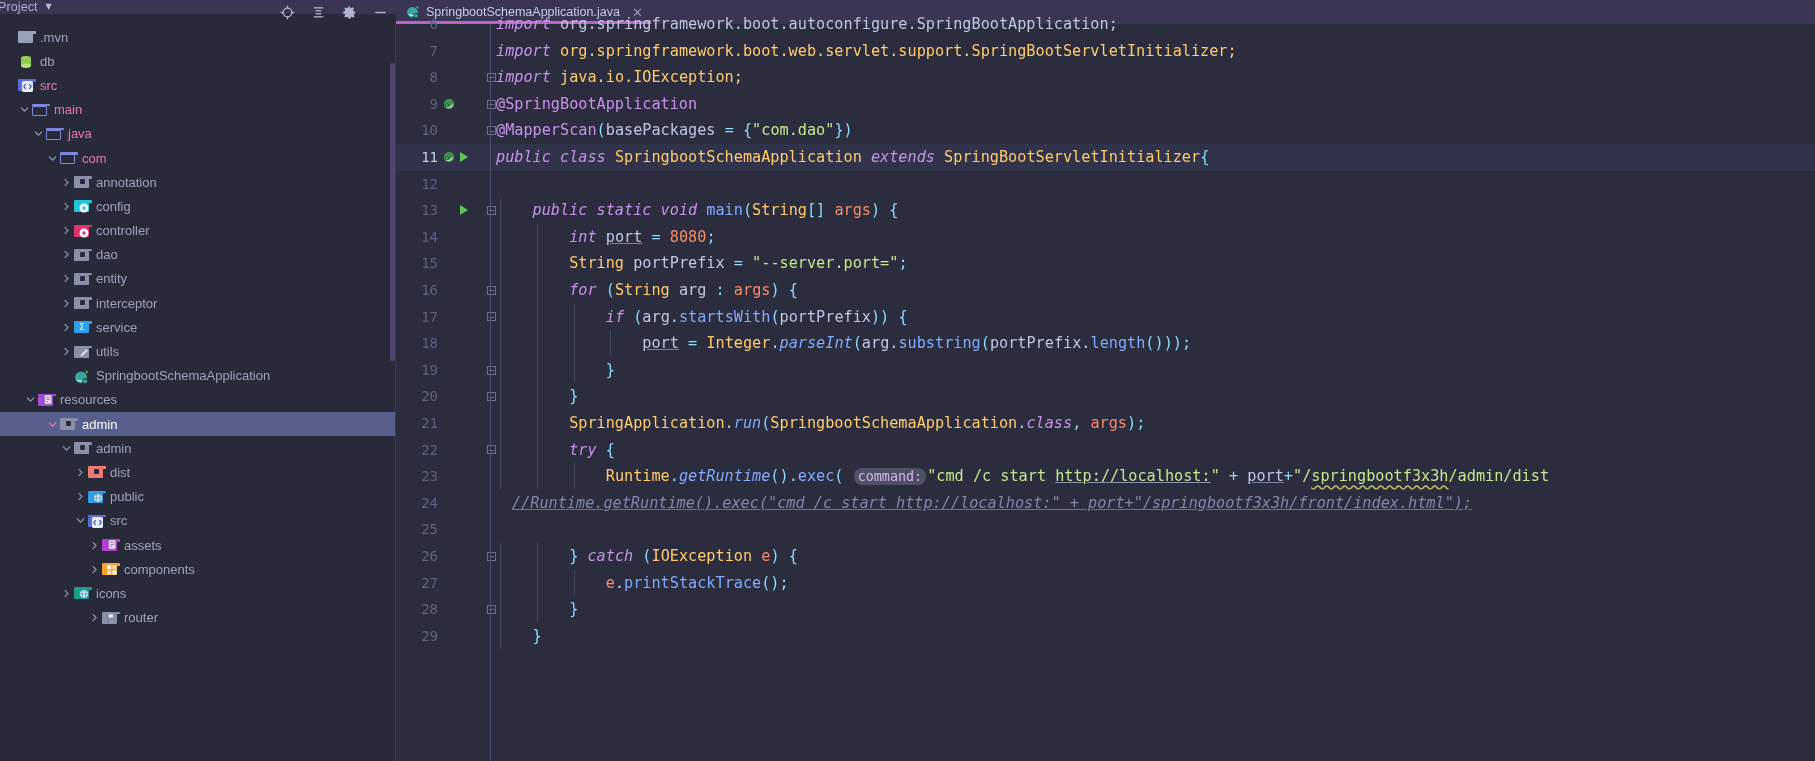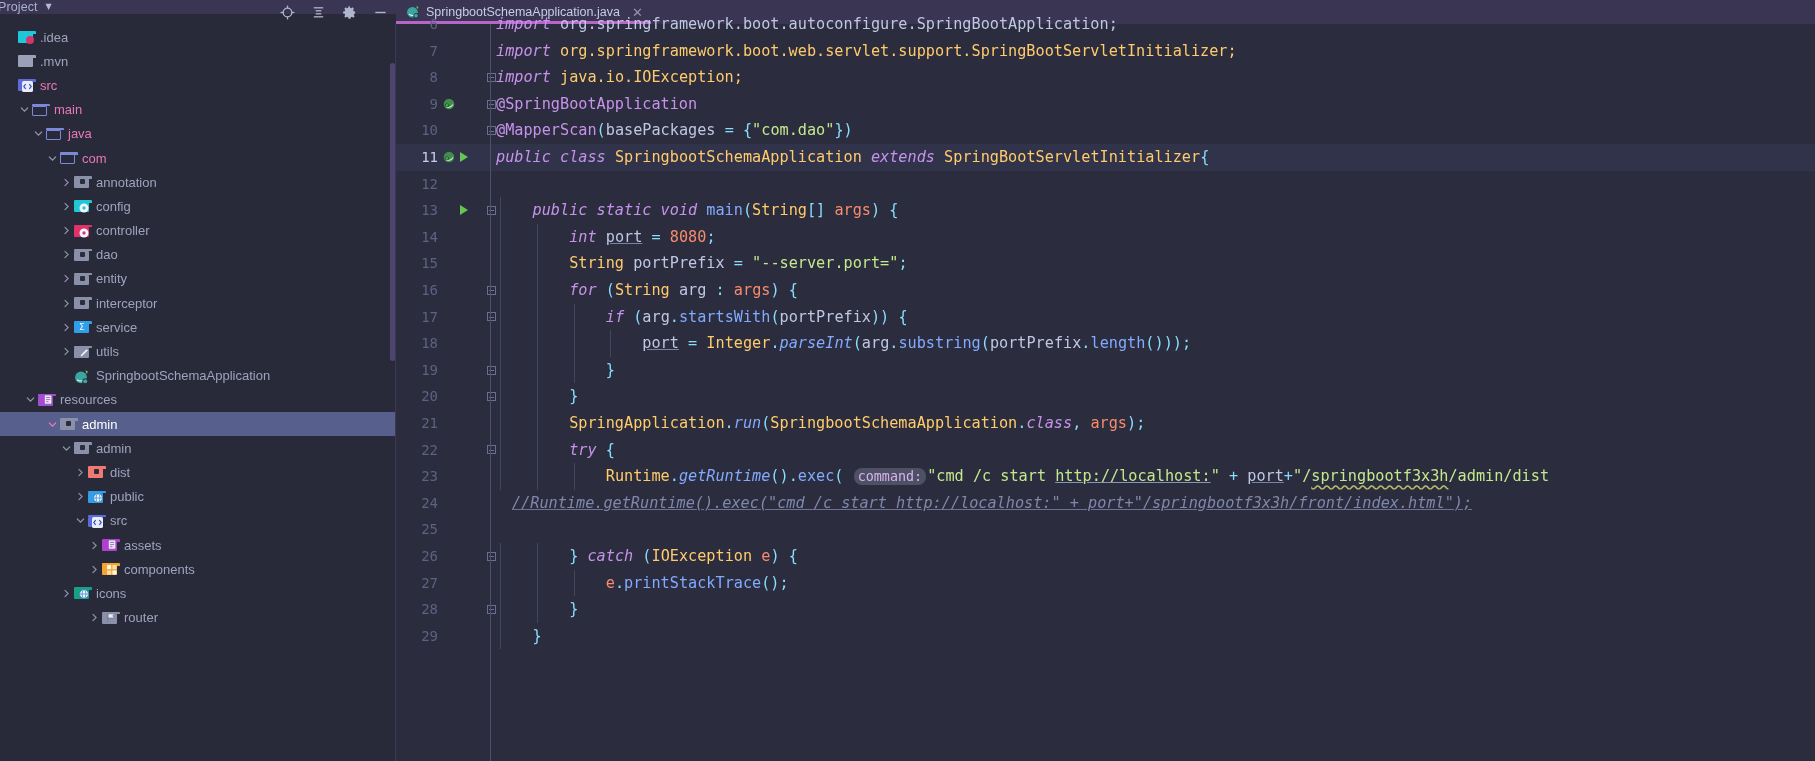--- a/index.html
+++ b/index.html
@@ -206,36 +206,36 @@
           </svg>
         </span>
       </div>
     </div>
 
     <div id="tree">
         <div class="row" style="padding-left: 4px;">
           <span class="arrow none"></span>
           <span class="ico">
             <span class="fld">
-              <span class="tab" style="background:#1fc8d8"></span>
-              <span class="bd" style="background:#1fc8d8"></span>
-              <span class="badge" style="background:#d4356a"></span>
-            </span>
-          </span>
-          <span class="lbl">.idea</span>
+              <span class="tab" style="background:#9aa0b8"></span>
+              <span class="bd" style="background:#9aa0b8"></span>
+            </span>
+          </span>
+          <span class="lbl">.mvn</span>
         </div>
         <div class="row" style="padding-left: 4px;">
           <span class="arrow none"></span>
           <span class="ico">
-            <span class="fld">
-              <span class="tab" style="background:#9aa0b8"></span>
-              <span class="bd" style="background:#9aa0b8"></span>
-            </span>
-          </span>
-          <span class="lbl">.mvn</span>
+            <svg width="16" height="16" viewBox="0 0 16 16" style="position:absolute;left:1px;top:1px">
+              <ellipse cx="8" cy="4.2" rx="5" ry="2.1" fill="#9fd45d"></ellipse>
+              <path d="M3 4.2v7.6c0 1.2 2.2 2.1 5 2.1s5-.9 5-2.1V4.2" fill="#8fc94a"></path>
+              <ellipse cx="8" cy="11.6" rx="5" ry="2.1" fill="#b6e080"></ellipse>
+            </svg>
+          </span>
+          <span class="lbl">db</span>
         </div>
         <div class="row c-pink" style="padding-left: 4px;">
           <span class="arrow none"></span>
           <span class="ico">
             <span class="fld">
               <span class="tab" style="background:#5c6bd8"></span>
               <span class="bd" style="background:#5c6bd8"></span>
             </span>
             <svg width="11" height="11" viewBox="0 0 12 12" style="position:absolute;left:5px;top:4px">
               <rect width="12" height="12" rx="2" fill="#e8ecff"></rect>

